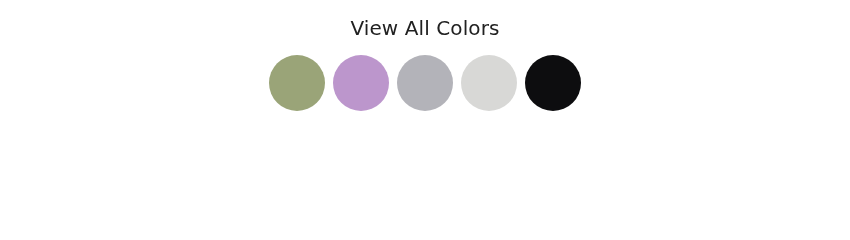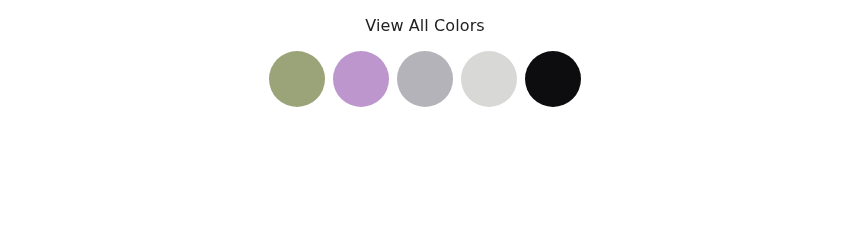--- a/index.html
+++ b/index.html
@@ -28,21 +28,21 @@
     top: 0;
     width: 850px;
     display: flex;
     flex-direction: column;
     align-items: center;
   }
 
   .palette-title {
     margin: 0;
     padding: 0;
-    font-size: 16px;
+    font-size: 20px;
     font-weight: 400;
     line-height: 1;
     letter-spacing: 0.1px;
     color: #212121;
     text-align: center;
     padding-top: 18px;
   }
 
   .swatch-row {
     display: flex;

